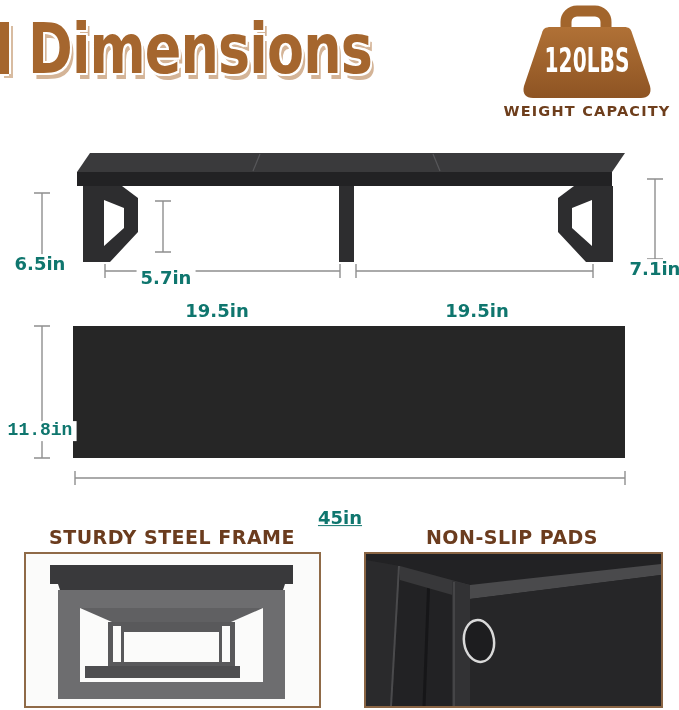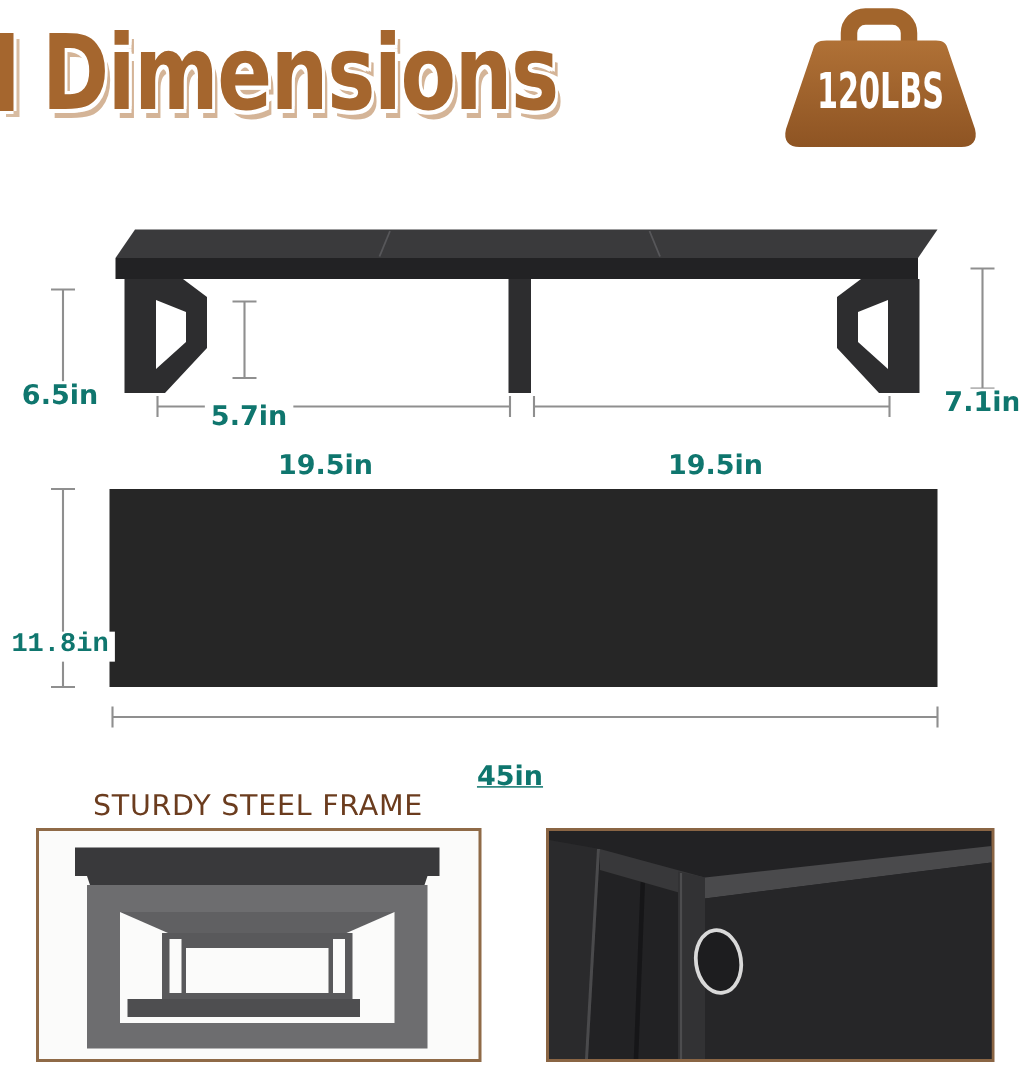--- a/index.html
+++ b/index.html
@@ -31,21 +31,21 @@
   }
   
   .gfx{position:absolute;left:0;top:0;}
   
   .dim-label{
     position:absolute;transform:translate(-50%,-50%);background:#fff;padding:0 4px;
     font-weight:bold;font-size:18px;color:#0f766e;white-space:nowrap;line-height:1.1;margin-top:40px;
   }
   
   .feature-label{
-    position:absolute;transform:translate(-50%,-50%);color:#6b3c1e;font-weight:normal;
+    position:absolute;transform:translate(-50%,-50%);color:#6b3c1e;font-weight:bold;
     font-size:19px;letter-spacing:.5px;white-space:nowrap;text-align:right;
   }
 </style>
 </head>
 <body>
 
 <div class="stage">
 
   <svg class="gfx" width="679" height="710" viewBox="0 0 679 710">
 
@@ -114,25 +114,27 @@
     <rect x="45" y="9" width="40" height="33" rx="11" fill="none" stroke="#a2652c" stroke-width="11"></rect>
     <path d="M30,25 L103,25 C108,25 110,27 111,31 L129,84 C131,92 127,96 120,96 L12,96 C5,96 1,92 3,84 L21,31 C22,27 24,25 30,25 Z" fill="url(#wgrad2)"></path>
     <defs>
       <linearGradient id="wgrad2" x1="0" y1="0" x2="0" y2="1">
         <stop offset="0" stop-color="#b07136"></stop>
         <stop offset="1" stop-color="#8e5423"></stop>
       </linearGradient>
     </defs>
   </svg>
   <div class="weight-value">120LBS</div>
+  <div class="weight-caption">WEIGHT CAPACITY</div>
 
   <div class="dim-label" style="left:40px;top:224px;">6.5in</div>
   <div class="dim-label" style="left:166px;top:238px;">5.7in</div>
   <div class="dim-label" style="left:655px;top:229px;">7.1in</div>
   <div class="dim-label" style="left:217px;top:271px;">19.5in</div>
   <div class="dim-label" style="left:477px;top:271px;">19.5in</div>
 
   <div class="dim-label" style="left:40px;top:391px;font-family:Liberation Mono, monospace;">11.8in</div>
   <div class="dim-label" style="left:340px;top:478px;text-decoration:underline;">45in</div>
 
   <div class="feature-label" style="left:172px;top:537px;">STURDY STEEL FRAME</div>
+  <div class="feature-label" style="left:512px;top:537px;">NON-SLIP PADS</div>
 
 </div>
 
 </body></html>

